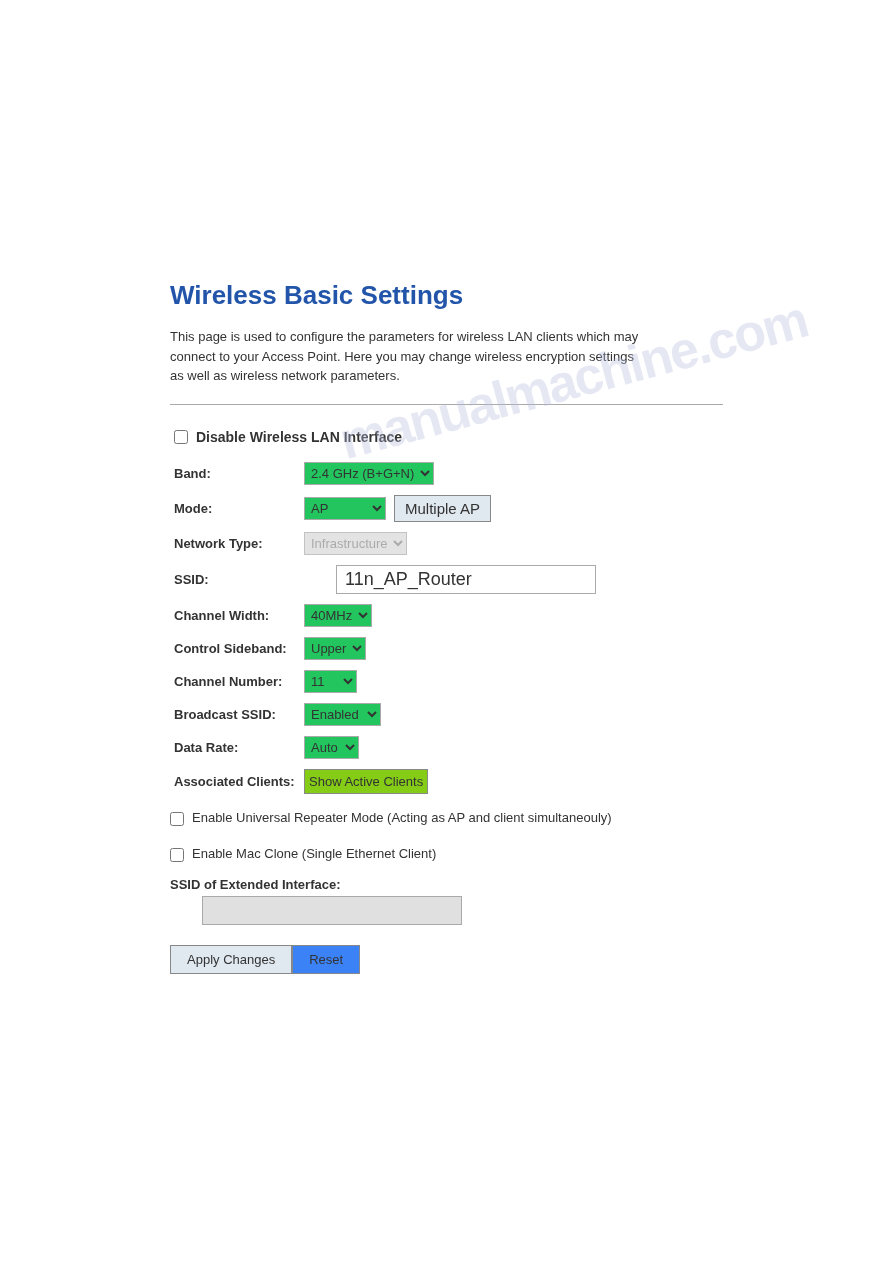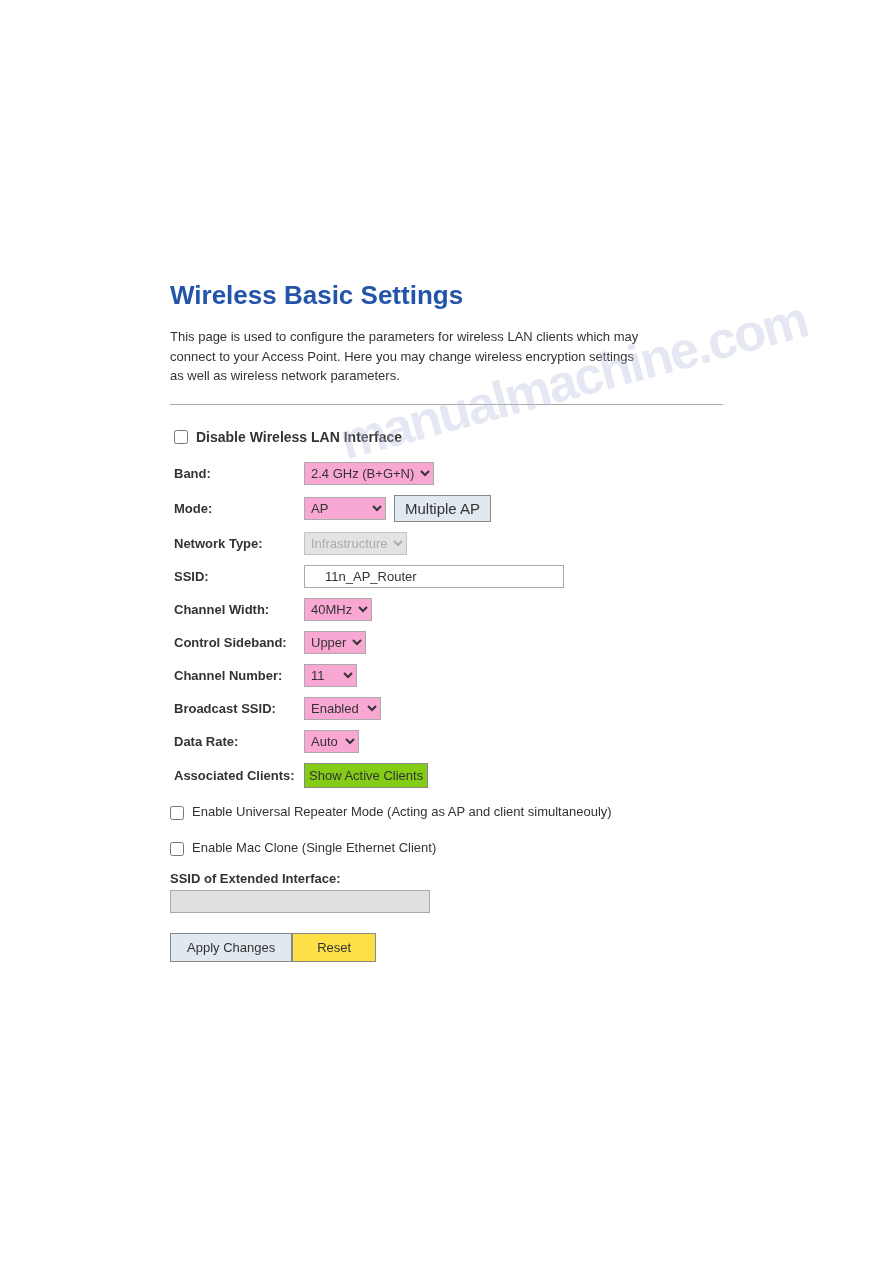--- a/index.html
+++ b/index.html
@@ -78,40 +78,41 @@
     input[type="checkbox"] {
       width: 14px;
       height: 14px;
       margin-right: 8px;
       vertical-align: middle;
       cursor: pointer;
     }
 
     select {
       border: 1px solid #aaaaaa;
-      background: #f9a8d4;
+      background: #22c55e;
       font-size: 13px;
       padding: 2px 2px;
       color: #333333;
       cursor: pointer;
     }
 
     select:disabled {
       background: #d8d8d8;
       color: #888888;
       cursor: default;
     }
 
     input[type="text"] {
       border: 1px solid #aaaaaa;
-      font-size: 13px;
-      padding: 3px 20px;
+      font-size: 18px;
+      padding: 3px 8px;
       width: 260px;
       background: #ffffff;
       color: #333333;
+      margin-left: 32px;
     }
 
     input[type="text"]:disabled {
       background: #e0e0e0;
     }
 
     .btn {
       border: 1px solid #888888;
       background: #84cc16;
       font-size: 13px;
@@ -172,23 +173,23 @@
       border: 1px solid #888888;
       background: #e0e8f0;
       font-size: 13px;
       padding: 6px 16px;
       cursor: pointer;
       color: #333333;
     }
 
     .reset-btn {
       border: 1px solid #888888;
-      background: #fde047;
-      font-size: 13px;
-      padding: 6px 24px;
+      background: #3b82f6;
+      font-size: 13px;
+      padding: 6px 16px;
       cursor: pointer;
       color: #333333;
     }
 
     .watermark {
       position: absolute;
       top: 350px;
       right: 80px;
       font-size: 52px;
       color: rgba(180, 190, 220, 0.35);

